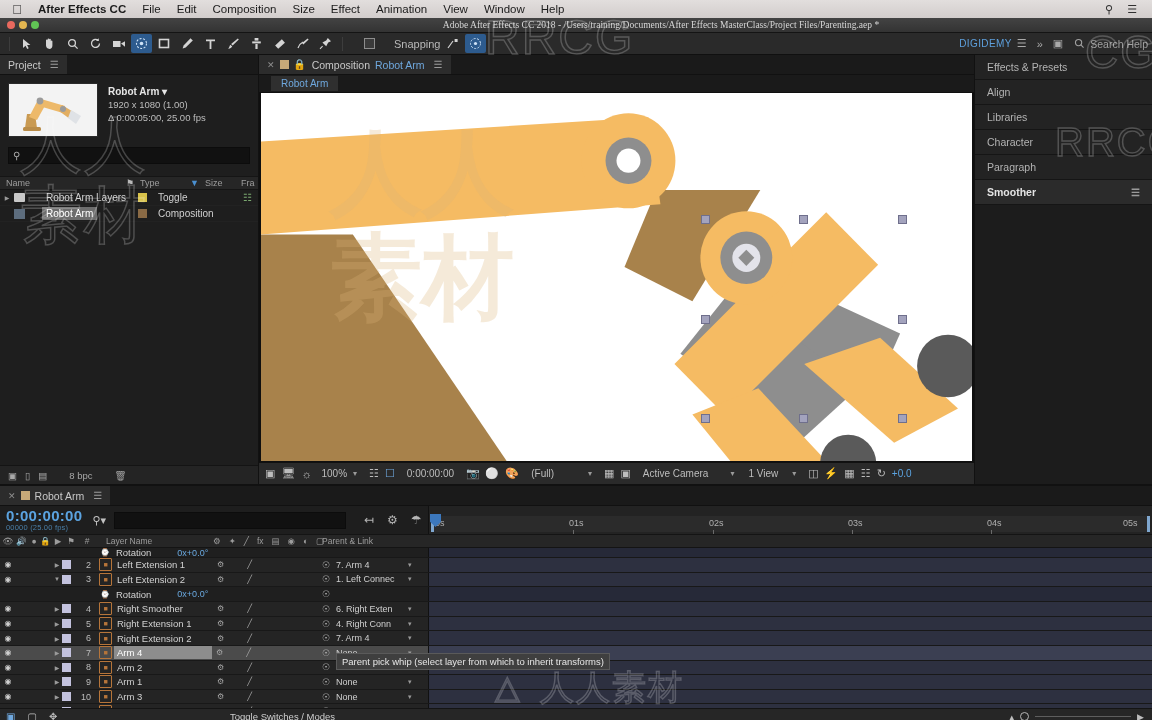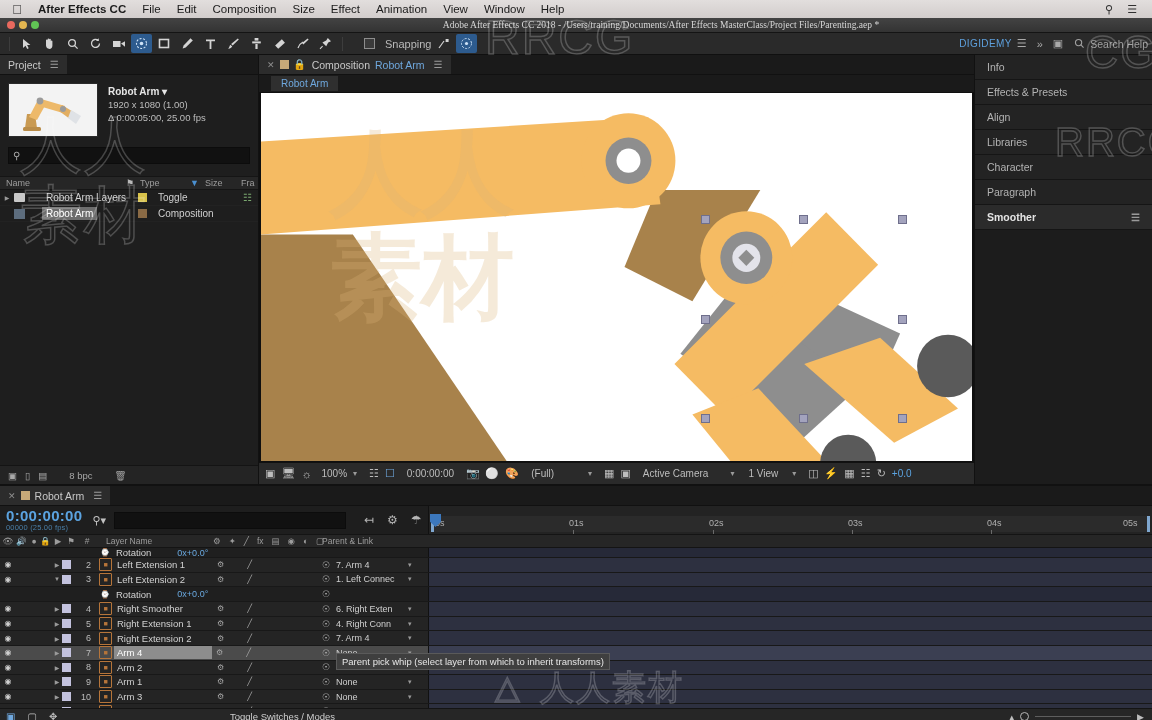--- a/index.html
+++ b/index.html
@@ -31,21 +31,21 @@
     padding-left:170px;white-space:nowrap;overflow:hidden;}
 
   
   #toolbar{height:21px;background:#2a2a2a;display:flex;align-items:center;
     border-bottom:1px solid #101010;padding:0 4px;}
   .tool{width:21px;height:19px;display:flex;align-items:center;justify-content:center;
     border-radius:2px;margin:0 1px;}
   .tool.active{background:#2d5b8e;}
   .tool svg{display:block}
   .tdiv{width:1px;height:14px;background:#3d3d3d;margin:0 5px;}
-  #snapbox{display:flex;align-items:center;gap:10px;margin-left:16px;}
+  #snapbox{display:flex;align-items:center;gap:19px;margin-left:16px;}
   .chk{width:9px;height:9px;border:1px solid #8d8d8d;background:#3a3a3a;display:block;}
   #toolbar .spacer{flex:1}
   #workspace{color:#5ea0dd;font-size:10px;letter-spacing:.4px;}
   .tbicon{color:#a9a9a9;font-size:11px;padding:0 5px;}
   #searchhelp{display:flex;align-items:center;gap:5px;margin-left:6px;color:#a0a0a0;font-size:10.5px}
 
   
   #main{display:flex;height:429px;}
 
   
@@ -425,23 +425,20 @@
       <span class="ic">⚡</span>
       <span class="ic">▦</span>
       <span class="ic">☷</span>
       <span class="ic">↻</span>
       <span style="color:#5ba3e0">+0.0</span>
     </div>
   </div>
 
   <div id="right-sidebar">
     <div class="sb-item">
-        <span>Info</span>
-      </div>
-    <div class="sb-item">
         <span>Effects &amp; Presets</span>
       </div>
     <div class="sb-item">
         <span>Align</span>
       </div>
     <div class="sb-item">
         <span>Libraries</span>
       </div>
     <div class="sb-item">
         <span>Character</span>

